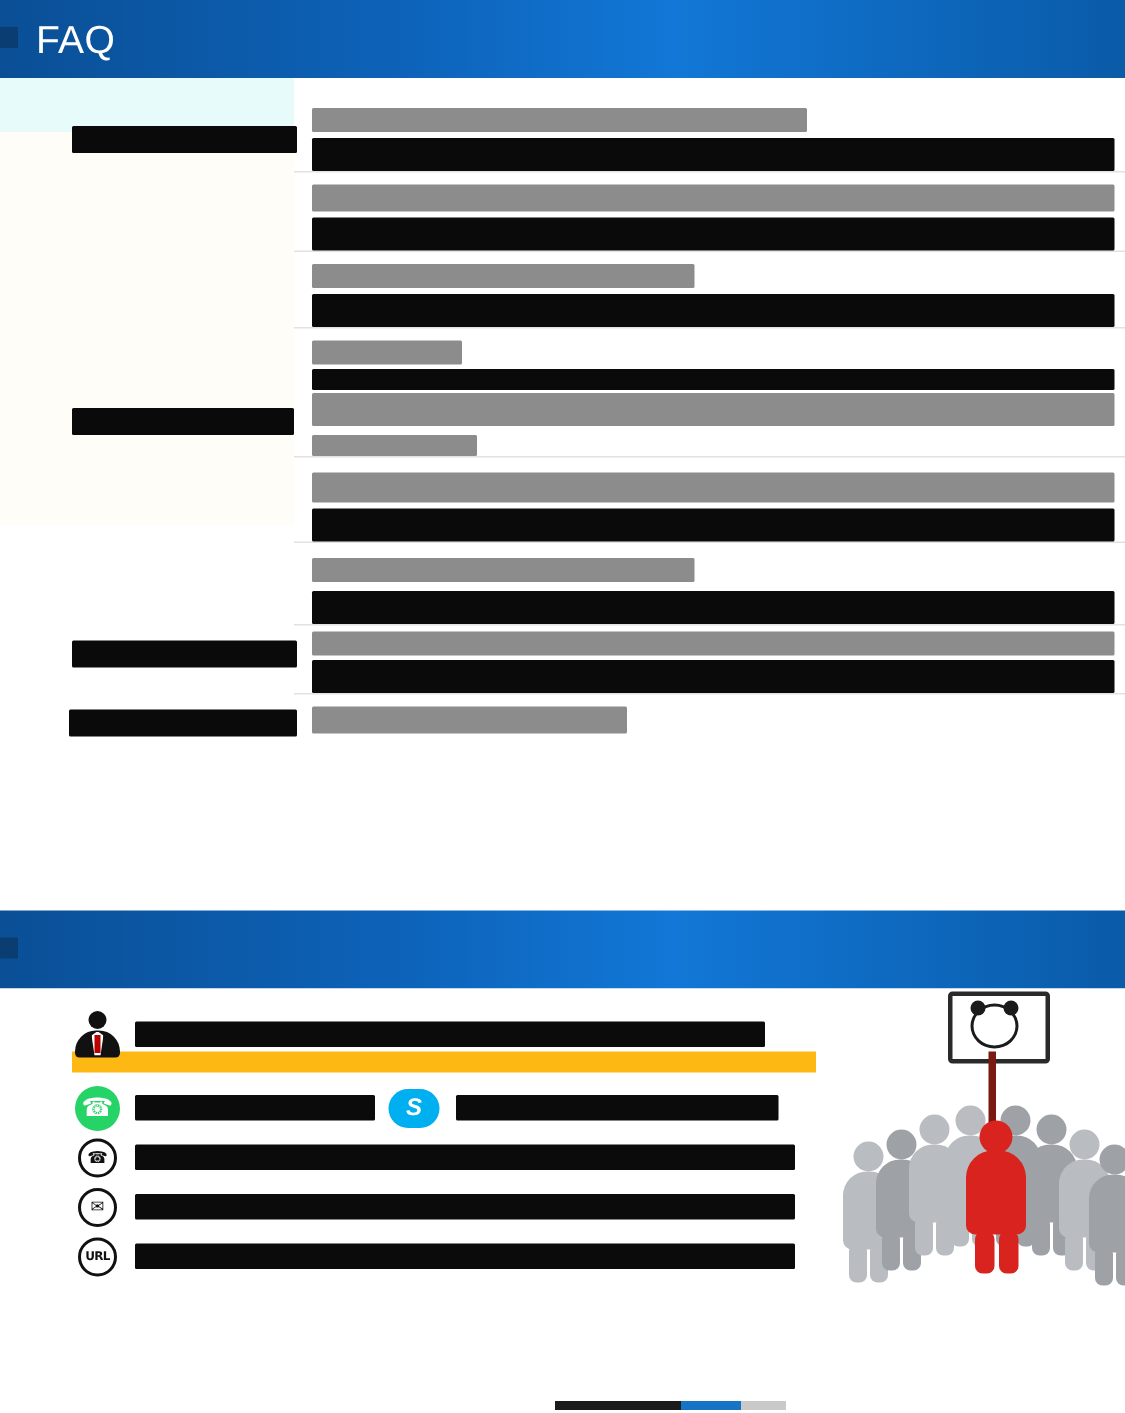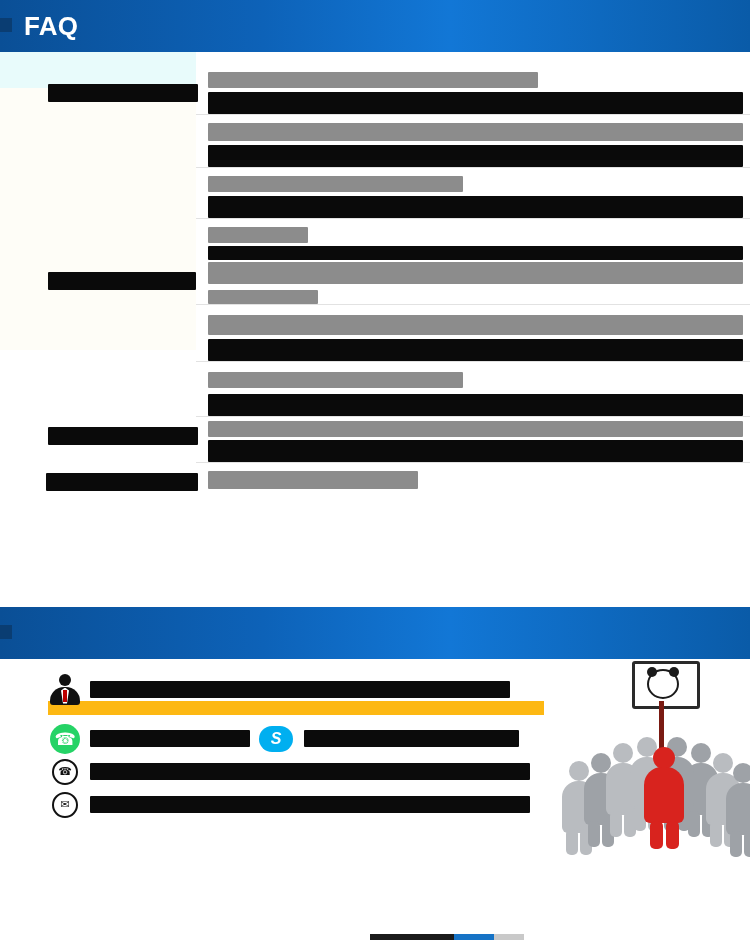--- a/index.html
+++ b/index.html
@@ -29,21 +29,21 @@
     position: absolute;
     left: 0;
     top: 18px;
     width: 12px;
     height: 14px;
     background: #0a3d72;
   }
   .section-bar .title {
     color: #ffffff;
     font-size: 26px;
-    font-weight: bold;
+    font-weight: normal;
     letter-spacing: 0.3px;
     line-height: 1;
   }
 
   
   .faq-wrap {
     position: relative;
     width: 750px;
     height: 555px;
     background: #ffffff;
@@ -476,20 +476,26 @@
       <span class="redact" style="width:440px;"></span>
     </div>
 
     <div class="contact-row">
       <span class="icon-box">
         <span class="ci-circle">✉</span>
       </span>
       <span class="redact" style="width:440px;"></span>
     </div>
 
+    <div class="contact-row">
+      <span class="icon-box">
+        <span class="ci-circle small-text">URL</span>
+      </span>
+      <span class="redact" style="width:440px;"></span>
+    </div>
 
   </div>
 
   <div class="mascot">
     <div class="sign">
       <span class="panda"></span>
     </div>
     <div class="pole"></div>
     <div class="crowd">
       <div class="figure g" style="left:2px;  top:44px;">

